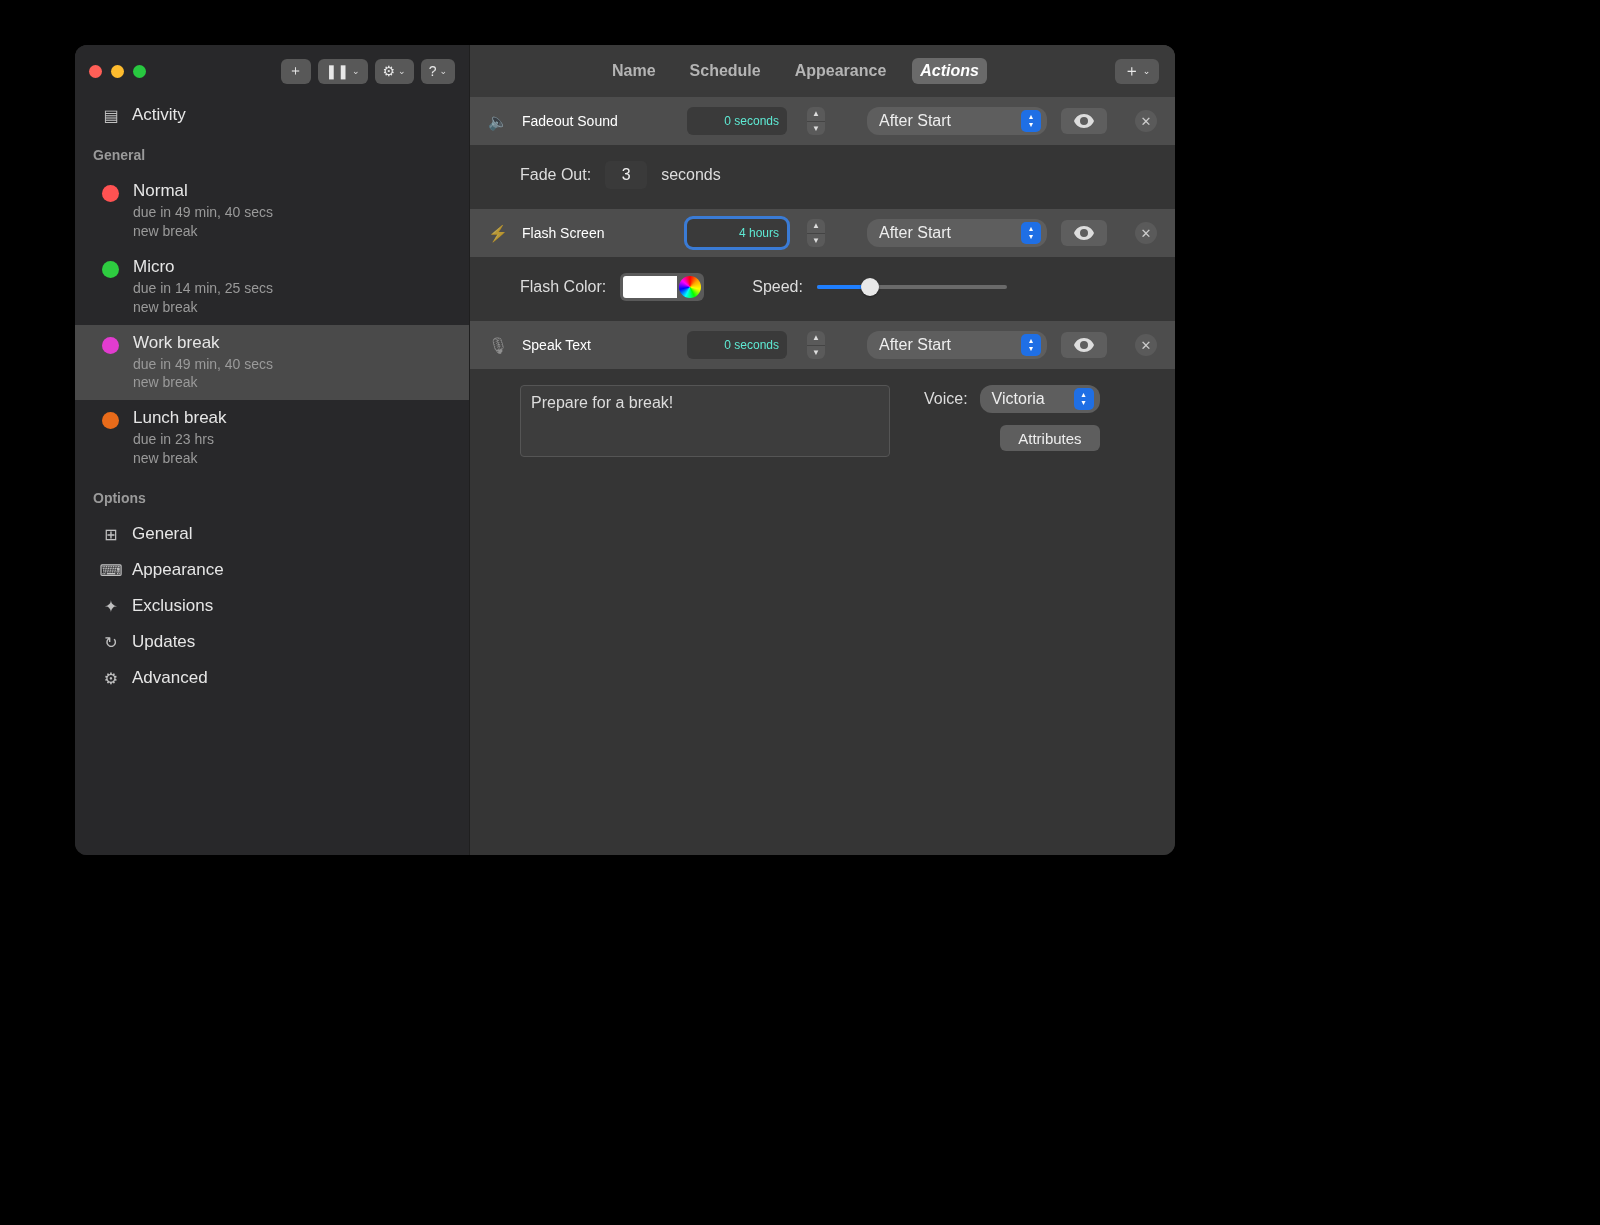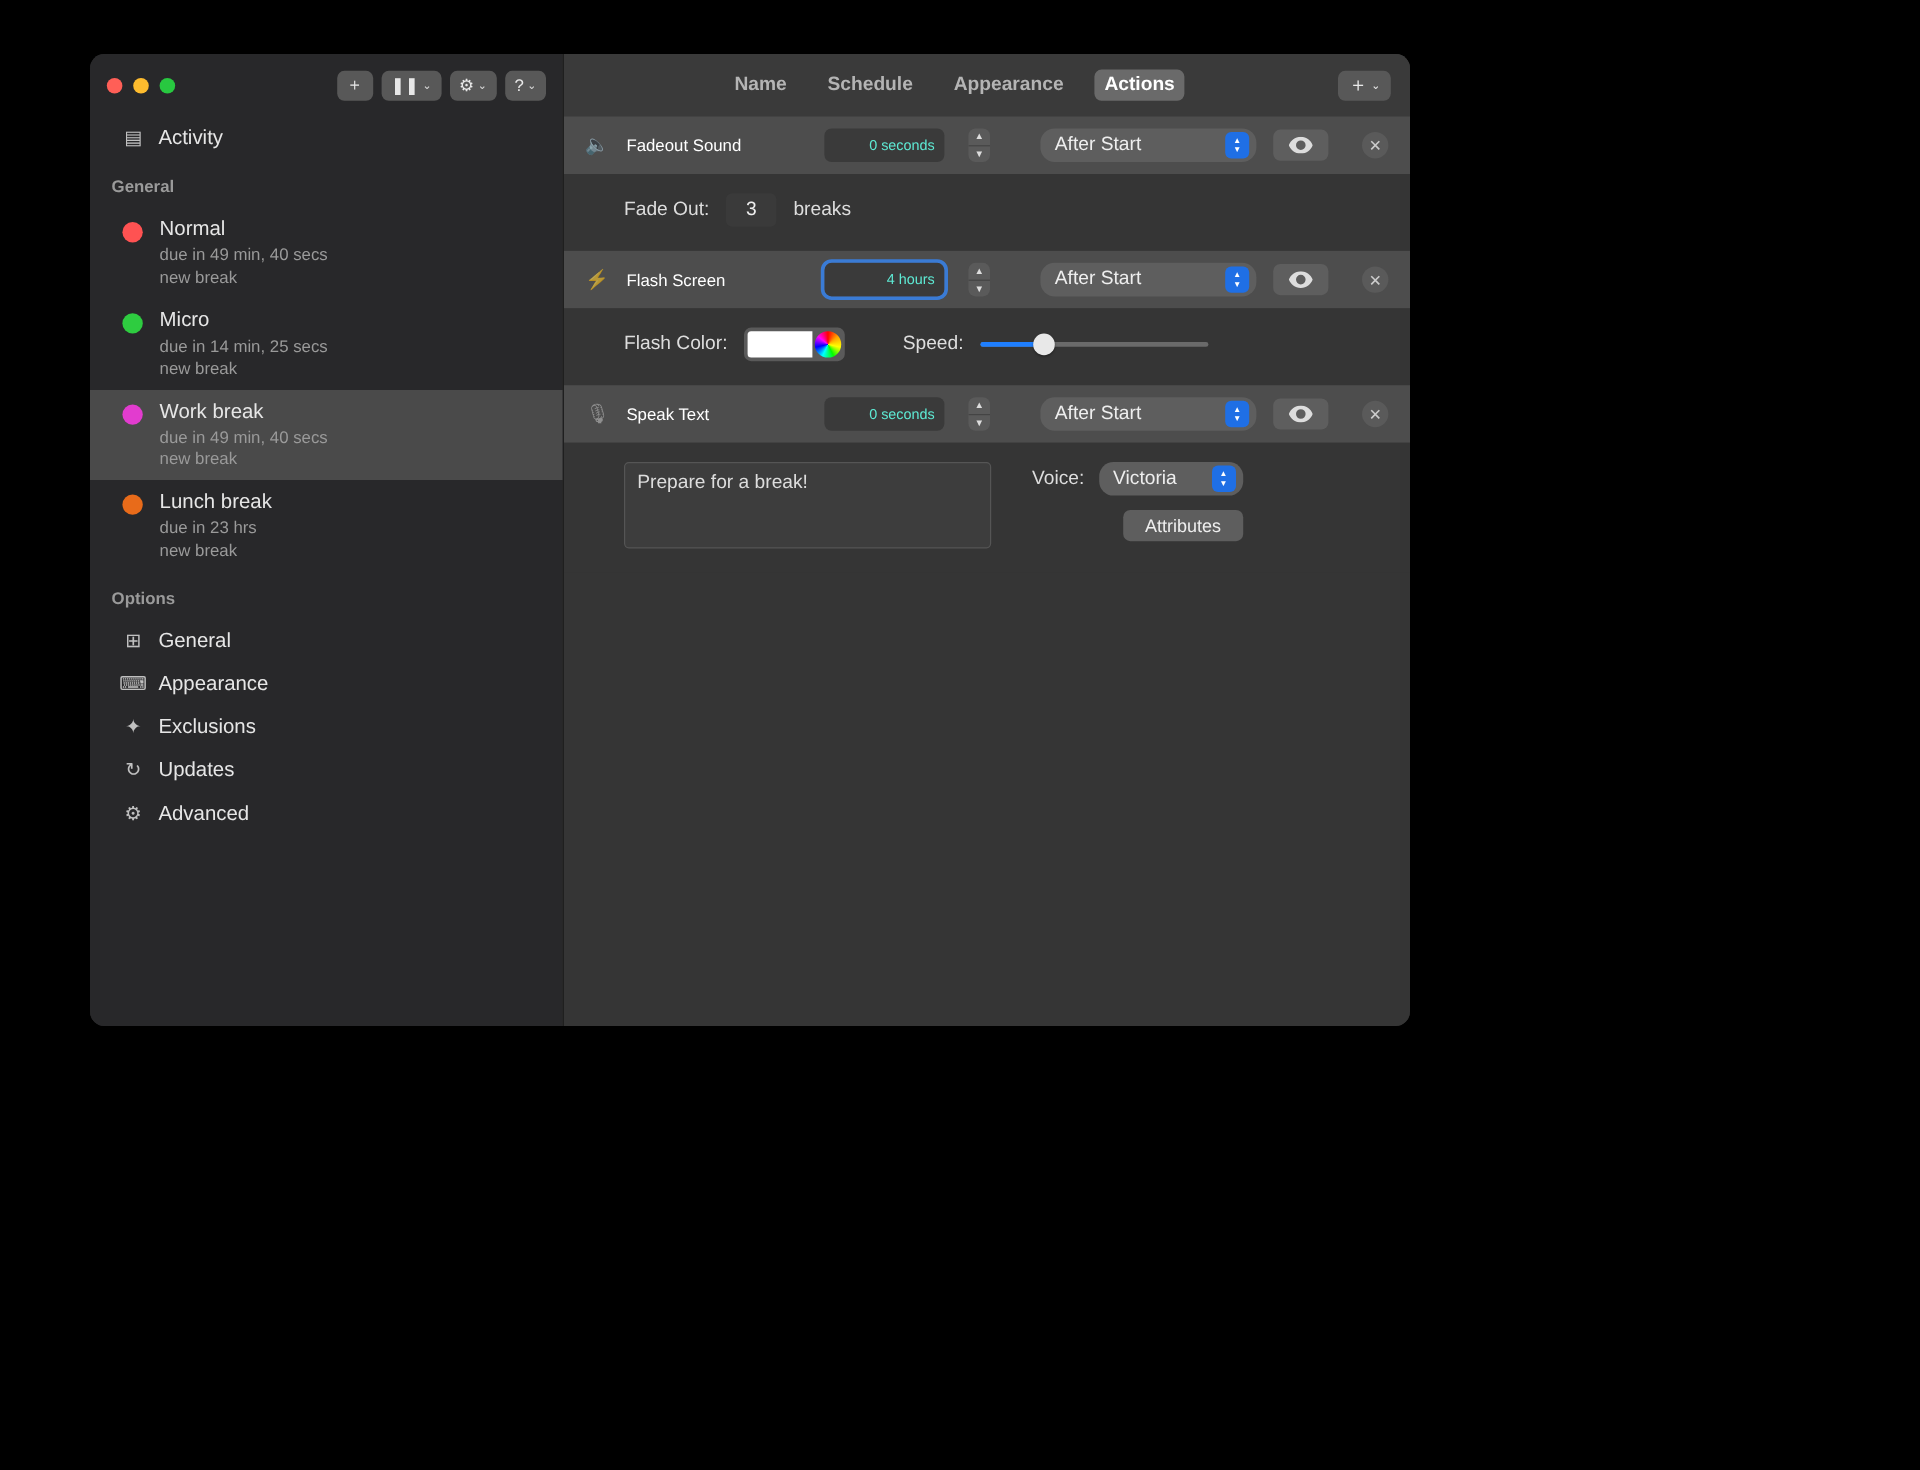--- a/index.html
+++ b/index.html
@@ -41,21 +41,21 @@
   .break-sub { font-size: 14px; color: #9a9a9a; margin-top: 2px; line-height: 1.35; }
 
   
   .main { flex: 1; background: #353535; display: flex; flex-direction: column; border-left: 1px solid #1f1f1f; }
   .main-toolbar {
     height: 52px; display: flex; align-items: center; padding: 0 16px; gap: 10px;
     background: #3a3a3a;
   }
   .tabs { margin-left: auto; display: flex; gap: 18px; align-items: center; }
   .tab { color: #b4b4b4; font-size: 16px; font-weight: 600; padding: 4px 8px; border-radius: 6px; cursor: pointer; }
-  .tab.active { background: #6a6a6a; color: #fff; }
+  .tab.active { background: #6a6a6a; color: #fff; font-style: italic; }
   .plus-combo {
     margin-left: auto; height: 25px; width: 44px; border-radius: 6px; background: #585858;
     display: flex; align-items: center; justify-content: center; color: #eaeaea; gap: 3px; cursor: pointer;
   }
   .plus-combo .chev { font-size: 9px; }
 
   .action-block { display: flex; flex-direction: column; }
   .action-header {
     background: #4d4d4d; display: flex; align-items: center; gap: 14px;
     padding: 10px 18px; color: #eee;
@@ -125,21 +125,21 @@
   .slider-fill {
     position: absolute; top: 50%; left: 0; height: 4px; transform: translateY(-50%);
     background: #1f7fff; border-radius: 2px;
   }
   .slider-thumb {
     position: absolute; top: 50%; width: 18px; height: 18px; border-radius: 50%;
     background: #e8e8e8; transform: translate(-50%,-50%); box-shadow: 0 1px 2px rgba(0,0,0,.4);
   }
 
   .textarea {
-    width: 306px; height: 72px; background: #3d3d3d; border: 1px solid #555; border-radius: 4px;
+    width: 370px; height: 72px; background: #3d3d3d; border: 1px solid #555; border-radius: 4px;
     color: #ddd; font-size: 16px; padding: 8px 10px; resize: none;
   }
   .voice-col { display: flex; flex-direction: column; gap: 12px; margin-left: 20px; }
   .voice-row { display: flex; align-items: center; gap: 12px; }
   .attr-btn {
     height: 26px; padding: 0 18px; border-radius: 6px; background: #5e5e5e; color: #eee;
     display: inline-flex; align-items: center; justify-content: center; font-size: 15px; cursor: pointer; border: none;
   }
 </style>
 </head>
@@ -265,21 +265,21 @@
         <div class="eye-btn">
           <svg width="20" height="14" viewBox="0 0 20 14">
               <path fill="#ddd" d="M10 0C5 0 1.7 3.1 0 7c1.7 3.9 5 7 10 7s8.3-3.1 10-7C18.3 3.1 15 0 10 0zm0 11a4 4 0 110-8 4 4 0 010 8z"></path>
             </svg>
         </div>
         <div class="close-btn">✕</div>
       </div>
       <div class="action-body">
         <span>Fade Out:</span>
         <input class="small-field" value="3" style="">
-        <span>breaks</span>
+        <span>seconds</span>
       </div>
     </div>
 
     <div class="action-block">
       <div class="action-header">
         <span class="action-ico">⚡</span>
         <span class="action-title">Flash Screen</span>
         <div style="flex:1"></div>
         <div class="value-field focused">
           <input class="value-input" value="4 hours" style="">

